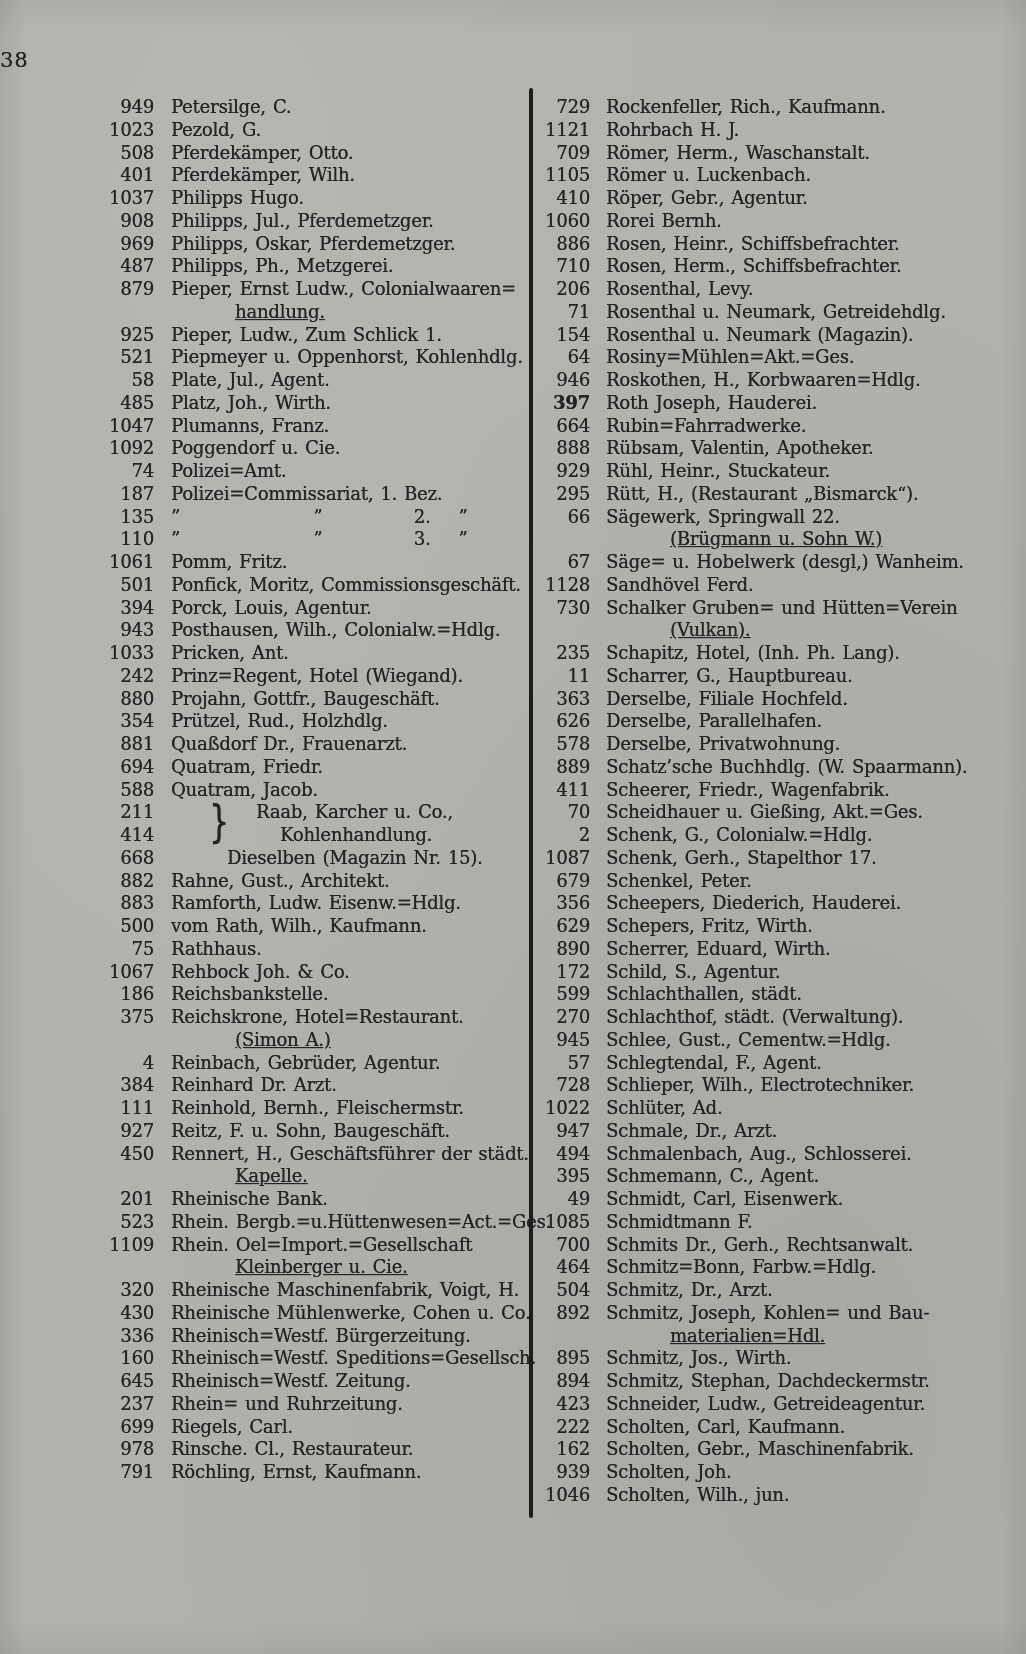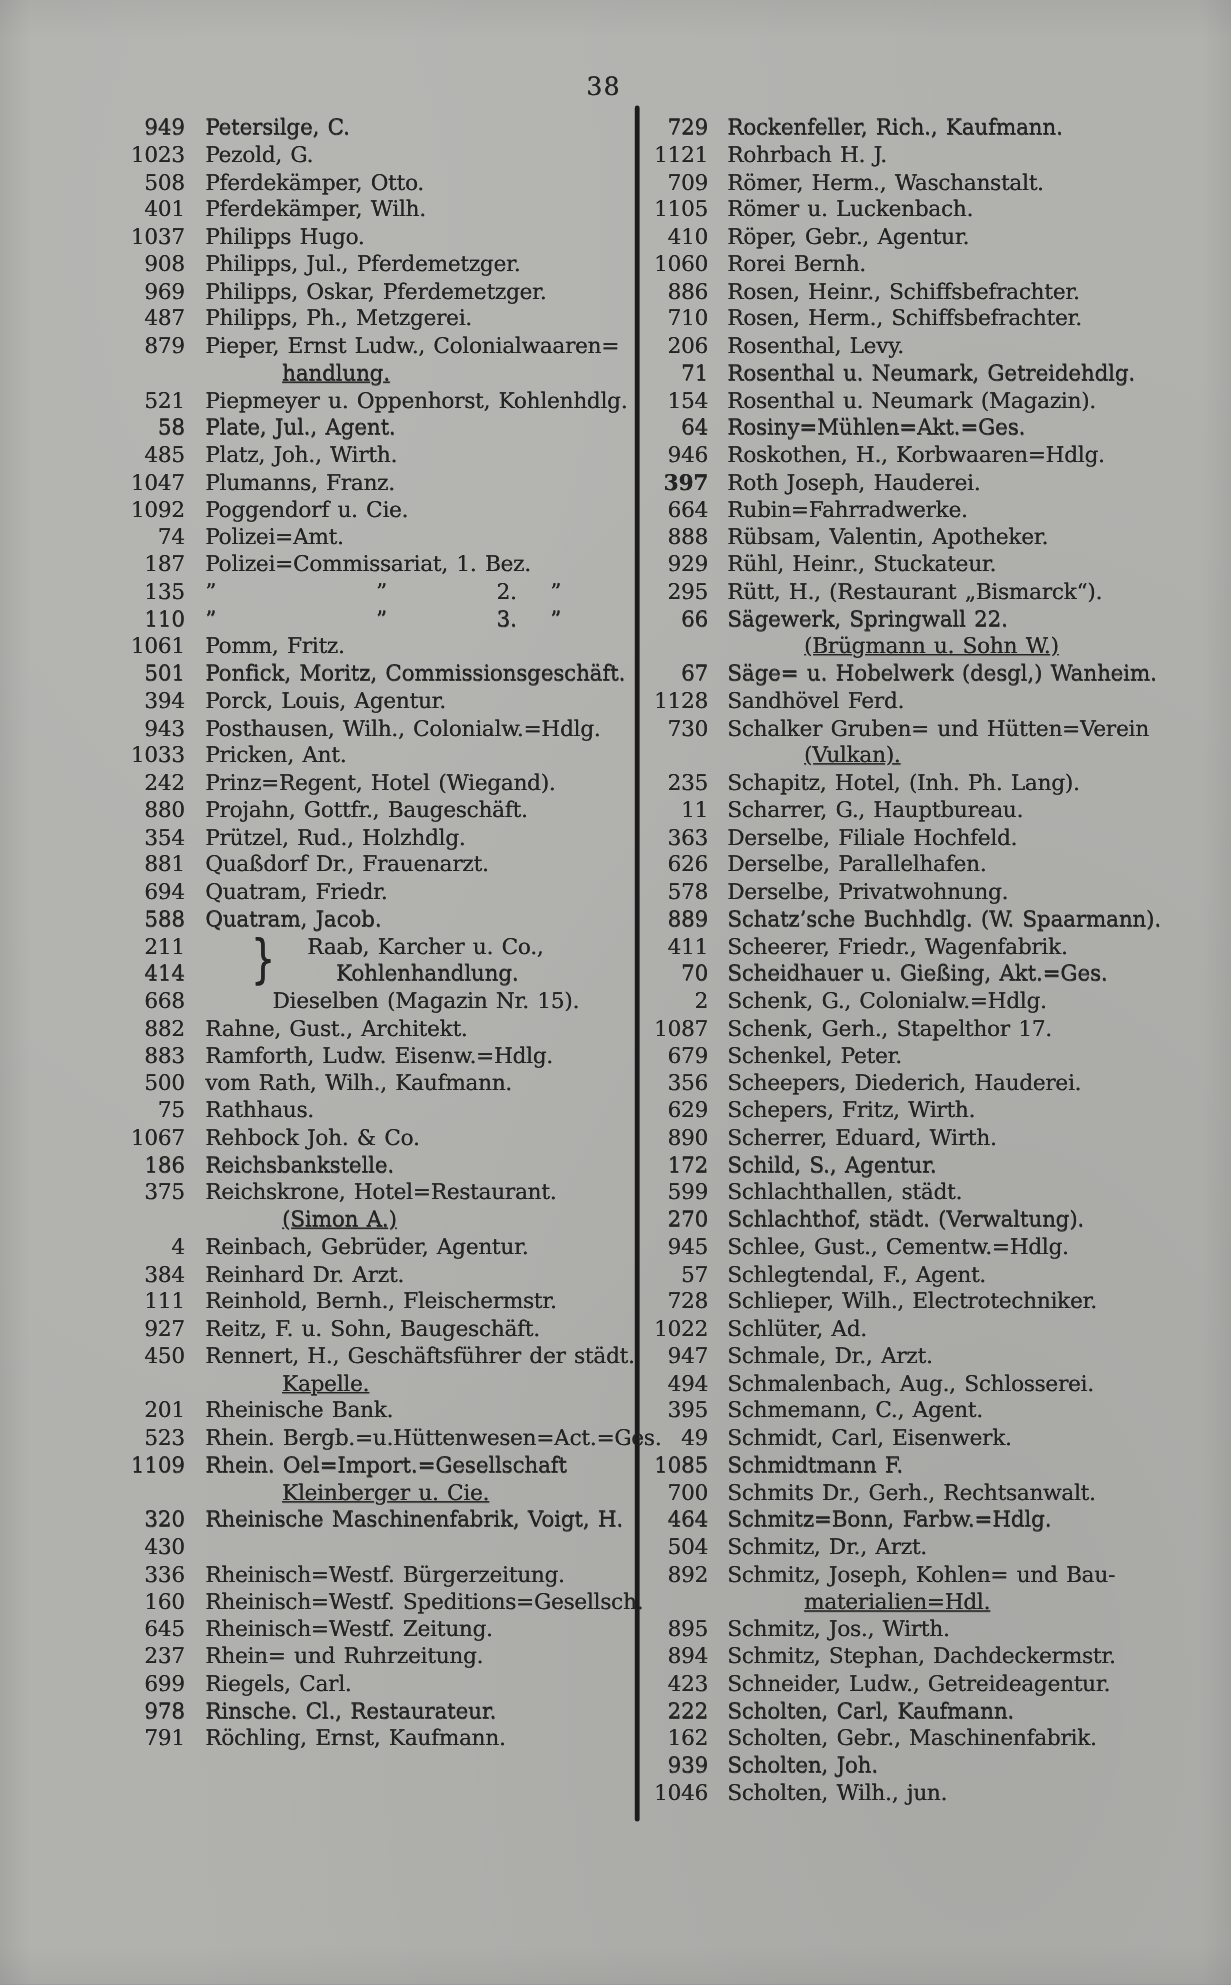--- a/index.html
+++ b/index.html
@@ -10,22 +10,22 @@
     background-image:
       radial-gradient(ellipse at 22% 12%, rgba(255,255,255,0.06), rgba(255,255,255,0) 55%),
       radial-gradient(ellipse at 80% 85%, rgba(0,0,0,0.05), rgba(0,0,0,0) 60%),
       linear-gradient(90deg, rgba(0,0,0,0.07), rgba(0,0,0,0) 2.5%, rgba(0,0,0,0) 97.5%, rgba(0,0,0,0.06)),
       linear-gradient(180deg, rgba(0,0,0,0.05), rgba(0,0,0,0) 2%, rgba(0,0,0,0) 98%, rgba(0,0,0,0.05));
     font-family:"DejaVu Serif", serif;
     color:#242424;
     overflow:hidden;
   }
   .pageno{
-    position:absolute;top:60px;left:0;width:1006px;
-    text-align:center;font-size:21px;letter-spacing:1px;
+    position:absolute;top:48px;left:0;width:1006px;
+    font-size:21px;letter-spacing:1px;
     text-shadow:0.2px 0.2px 0.4px rgba(25,25,25,0.8);
   }
   .divider{
     position:absolute;left:529px;top:88px;width:4px;height:1430px;
     background:#1c1c1c;border-radius:2px;
   }
   .col{position:absolute;top:96px;}
   .col-left{left:84px;width:446px;}
   .col-right{left:540px;width:462px;}
   .row{
@@ -94,20 +94,24 @@
       </div>
       <div class="row">
         <span class="num">879</span>
         <span class="txt">Pieper, Ernst Ludw., Colonialwaaren=</span>
       </div>
       <div class="row cont">
         <span class="num"></span>
         <span class="txt">handlung.</span>
       </div>
       <div class="row">
+        <span class="num">925</span>
+        <span class="txt">Pieper, Ludw., Zum Schlick 1.</span>
+      </div>
+      <div class="row">
         <span class="num">521</span>
         <span class="txt">Piepmeyer u. Oppenhorst, Kohlenhdlg.</span>
       </div>
       <div class="row">
         <span class="num">58</span>
         <span class="txt">Plate, Jul., Agent.</span>
       </div>
       <div class="row">
         <span class="num">485</span>
         <span class="txt">Platz, Joh., Wirth.</span>
@@ -264,20 +268,21 @@
       <div class="row cont">
         <span class="num"></span>
         <span class="txt">Kleinberger u. Cie.</span>
       </div>
       <div class="row">
         <span class="num">320</span>
         <span class="txt">Rheinische Maschinenfabrik, Voigt, H.</span>
       </div>
       <div class="row">
         <span class="num">430</span>
+        <span class="txt">Rheinische Mühlenwerke, Cohen u. Co.</span>
       </div>
       <div class="row">
         <span class="num">336</span>
         <span class="txt">Rheinisch=Westf. Bürgerzeitung.</span>
       </div>
       <div class="row">
         <span class="num">160</span>
         <span class="txt">Rheinisch=Westf. Speditions=Gesellsch.</span>
       </div>
       <div class="row">

